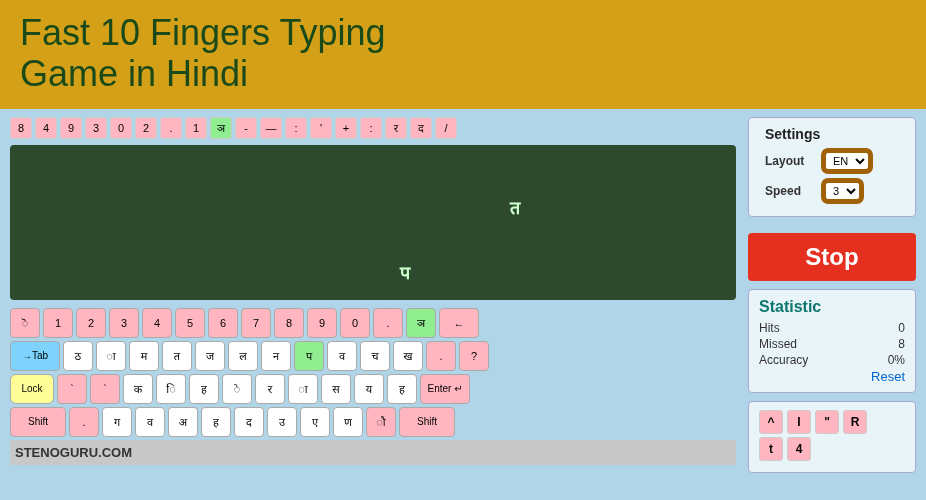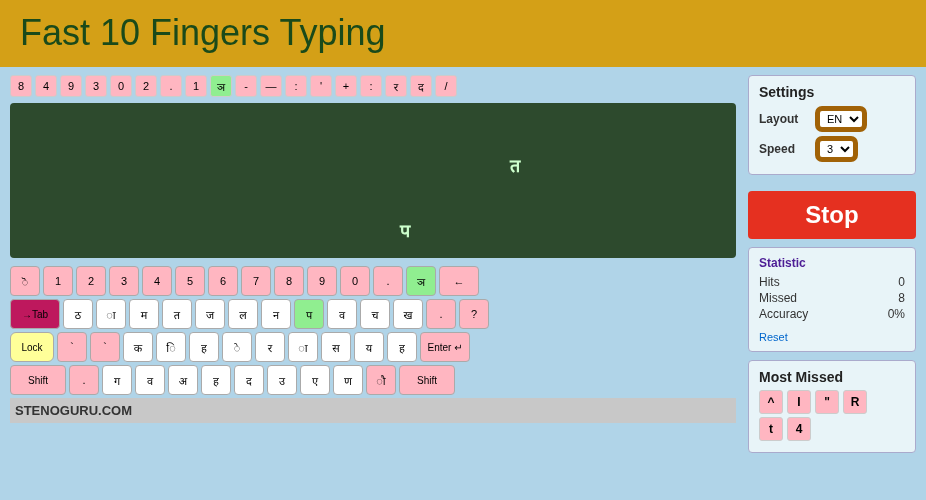--- a/index.html
+++ b/index.html
@@ -79,21 +79,21 @@
       height: 30px;
       display: flex;
       align-items: center;
       justify-content: center;
       font-size: 11px;
       cursor: pointer;
       padding: 0 4px;
     }
     .key.pink { background: #ffb6c1; }
     .key.green { background: #90ee90; }
-    .key.wide-tab { min-width: 50px; background: #be185d; font-size: 10px; }
+    .key.wide-tab { min-width: 50px; background: #7dd3fc; font-size: 10px; }
     .key.wide-lock { min-width: 44px; background: #ffff99; font-size: 10px; border-radius: 6px; }
     .key.wide-shift { min-width: 56px; background: #ffb6c1; font-size: 10px; }
     .key.wide-enter { min-width: 50px; background: #ffb6c1; font-size: 10px; }
     .key.backspace { min-width: 40px; background: #ffb6c1; }
 
     .footer-bar {
       background: #c8c8c8;
       text-align: left;
       padding: 5px;
       font-size: 13px;
@@ -104,21 +104,21 @@
 
     .right-panel {
       width: 180px;
       padding-left: 12px;
     }
 
     .settings-box {
       background: #e8f4f8;
       border: 1px solid #aac;
       border-radius: 4px;
-      padding: 8px 10px;
+      padding: 8px 16px;
       margin-bottom: 8px;
     }
     .settings-title {
       font-weight: bold;
       font-size: 14px;
       margin-bottom: 6px;
       color: #222;
     }
     .settings-row {
       display: flex;
@@ -155,39 +155,40 @@
 
     .statistic-box {
       background: #e8f4f8;
       border: 1px solid #aac;
       border-radius: 4px;
       padding: 8px 10px;
       margin-bottom: 8px;
     }
     .stat-title {
       font-weight: bold;
-      font-size: 12px;
+      font-size: 16px;
       margin-bottom: 5px;
-      color: #4c1d95;
+      color: #0f766e;
     }
     .stat-row {
       display: flex;
       justify-content: space-between;
       font-size: 12px;
       color: #333;
       margin-bottom: 2px;
       gap: 26px;
     }
     .stat-row .label { color: #333; }
     .stat-row .value { font-weight: normal; }
     .reset-link {
-      font-size: 11px;
+      text-align: right;
+      font-size: 13px;
       color: #0066cc;
       cursor: pointer;
-      margin-top: 10px;
+      margin-top: 2px;
     }
 
     .most-missed-box {
       background: #e8f4f8;
       border: 1px solid #aac;
       border-radius: 4px;
       padding: 8px 10px;
     }
     .mm-title {
       font-weight: bold;
@@ -212,20 +213,21 @@
       font-size: 12px;
       font-weight: bold;
     }
   </style>
 </head>
 <body>
 
 <div class="header">
   <h1>
     <span>Fast 10 Fingers Typing</span><br>
+    <span>Game in Hindi</span>
   </h1>
 </div>
 
 <div class="main-area">
 
   <div class="left-panel">
 
     <div class="char-strip">
       <div class="char-key pink">8</div>
       <div class="char-key pink">4</div>
@@ -366,21 +368,20 @@
       </div>
       <div class="stat-row">
         <span class="label">Accuracy</span>
         <span class="value">0%</span>
       </div>
       <div class="reset-link">Reset</div>
     </div>
 
     
     <div class="most-missed-box">
-      <div class="mm-title">Most Missed</div>
       <div class="mm-row">
         <div class="mm-key">^</div>
         <div class="mm-key">I</div>
         <div class="mm-key">"</div>
         <div class="mm-key">R</div>
       </div>
       <div class="mm-row">
         <div class="mm-key">t</div>
         <div class="mm-key">4</div>
       </div>

